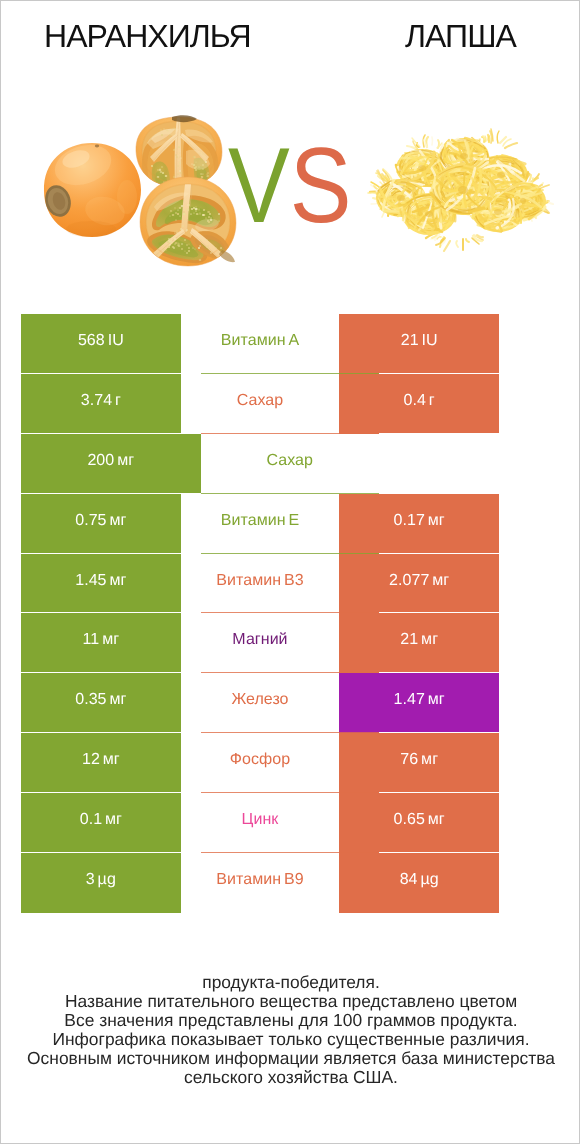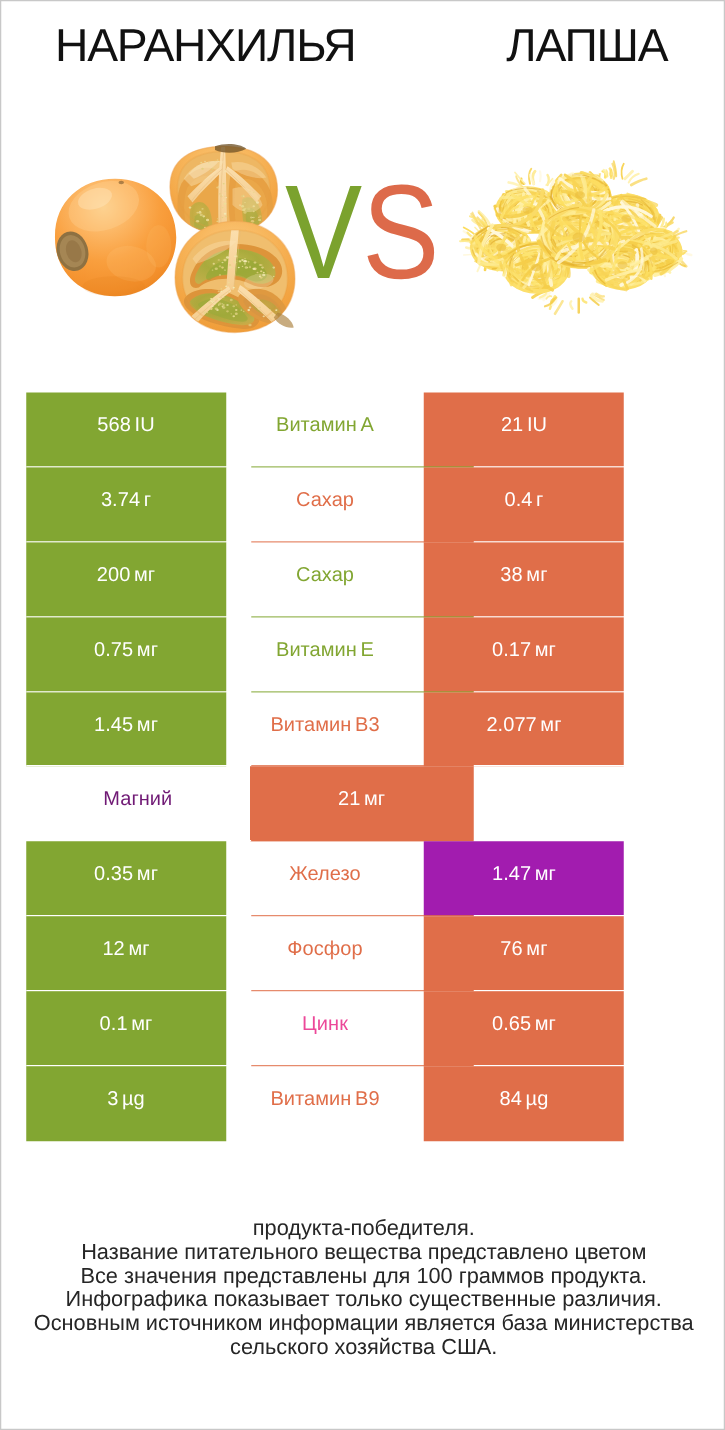--- a/index.html
+++ b/index.html
@@ -2,21 +2,21 @@
 <html lang="ru"><head>
 <meta charset="utf-8">
 <title>Infographic</title>
 <style>
   html,body{margin:0;padding:0;background:#fff;}
   body{width:580px;height:1144px;font-family:"Liberation Sans",sans-serif;overflow:hidden;-webkit-font-smoothing:antialiased;text-rendering:geometricPrecision;}
   *{-webkit-font-smoothing:antialiased;}
   .page{position:relative;width:580px;height:1144px;background:#fff;overflow:hidden;box-sizing:border-box;border:1px solid #c8c8c8;}
 
   
-  .title{position:absolute;top:22px;font-size:37px;line-height:27.5px;color:#111;
+  .title{position:absolute;top:22px;font-size:32px;line-height:27.5px;color:#111;
          font-weight:400;letter-spacing:-0.95px;white-space:nowrap;}
   .title-left{left:43px;}
   .title-right{left:404px;}
 
   
   .art{position:absolute;left:0;top:0;width:580px;height:290px;}
 
   
   .vs{position:absolute;left:227px;top:131px;font-size:107px;line-height:107px;
       font-weight:400;white-space:nowrap;transform:scaleX(.865);transform-origin:left top;}
@@ -1382,21 +1382,20 @@
         <div class="cell cL" style="background:#82a632">3.74 г</div>
         <div class="cell cM" style="color:#e06e49">Сахар</div>
         <div class="cell cR" style="background:#e06e49">0.4 г</div>
         <div class="sepwhite"></div>
         <div class="sepmid" style="background:#e06e49"></div>
         <div class="sepwhiteR"></div>
       </div>
       <div class="row">
         <div class="cell cL" style="background:#82a632">200 мг</div>
         <div class="cell cM" style="color:#82a632">Сахар</div>
-        <div class="cell cR" style="background:#e06e49">38 мг</div>
         <div class="sepwhite"></div>
         <div class="sepmid" style="background:#82a632"></div>
         <div class="sepwhiteR"></div>
       </div>
       <div class="row">
         <div class="cell cL" style="background:#82a632">0.75 мг</div>
         <div class="cell cM" style="color:#82a632">Витамин E</div>
         <div class="cell cR" style="background:#e06e49">0.17 мг</div>
         <div class="sepwhite"></div>
         <div class="sepmid" style="background:#82a632"></div>
@@ -1404,20 +1403,21 @@
       </div>
       <div class="row">
         <div class="cell cL" style="background:#82a632">1.45 мг</div>
         <div class="cell cM" style="color:#e06e49">Витамин B3</div>
         <div class="cell cR" style="background:#e06e49">2.077 мг</div>
         <div class="sepwhite"></div>
         <div class="sepmid" style="background:#e06e49"></div>
         <div class="sepwhiteR"></div>
       </div>
       <div class="row">
+        <div class="cell cL" style="background:#82a632">11 мг</div>
         <div class="cell cM" style="color:#701a75">Магний</div>
         <div class="cell cR" style="background:#e06e49">21 мг</div>
         <div class="sepwhite"></div>
         <div class="sepmid" style="background:#e06e49"></div>
         <div class="sepwhiteR"></div>
       </div>
       <div class="row">
         <div class="cell cL" style="background:#82a632">0.35 мг</div>
         <div class="cell cM" style="color:#e06e49">Железо</div>
         <div class="cell cR" style="background:#a21caf">1.47 мг</div>

